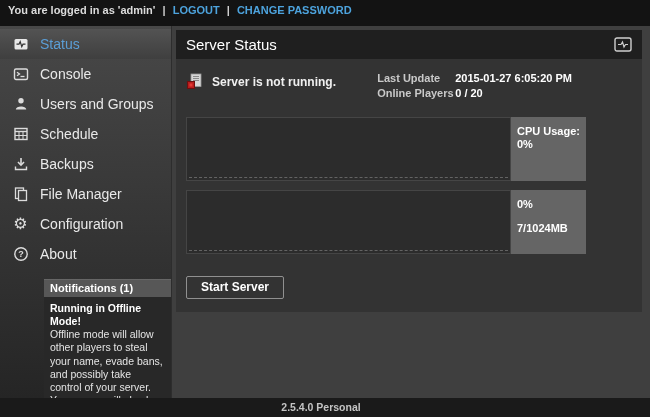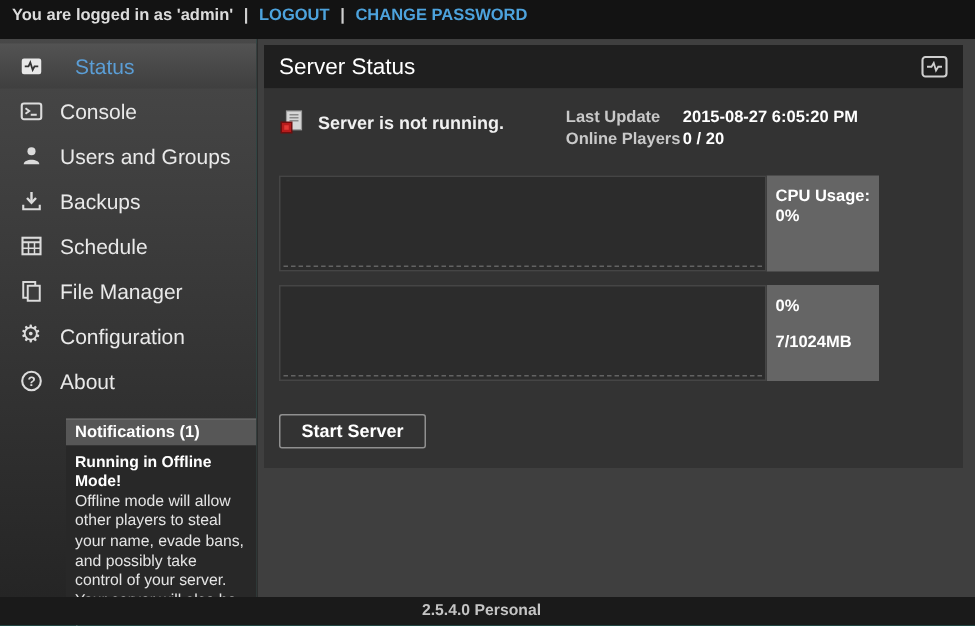--- a/index.html
+++ b/index.html
@@ -23,21 +23,20 @@
   }
   .menu { padding-top:3px; }
   .menu-item {
     height:30px; display:flex; align-items:center; padding-left:12px;
     color:#e9e9e9; font-size:14px; cursor:pointer;
   }
   .menu-item .mi-icon { width:17px; height:17px; margin-right:11px; display:inline-flex; align-items:center; justify-content:center; }
   .menu-item.active {
     background:linear-gradient(180deg,#535353,#3f3f3f);
     color:#5b9ed6;
-    gap:10px;
   }
   .gear-glyph { font-size:16px; color:#dcdcdc; line-height:16px; }
   
   .notifications { position:absolute; left:0; right:0; bottom:0;margin-left:44px; }
   .notif-header {
     background:#575757; color:#fff; font-size:11px; font-weight:bold;
     padding:2px 6px 3px 6px; border-top:1px solid #666;
   }
   .notif-body {
     background:#282828; color:#e4e4e4; font-size:10.5px; line-height:1.25;
@@ -134,39 +133,39 @@
               <circle cx="8" cy="4.8" r="2.7" fill="#dcdcdc"></circle>
               <path d="M2.8 13.5 c0-4 10.4-4 10.4 0 z" fill="#dcdcdc"></path>
             </svg>
         </span>
         <span class="mi-label">Users and Groups</span>
       </div>
 
       <div class="menu-item">
         <span class="mi-icon">
           <svg width="16" height="16" viewBox="0 0 16 16">
-              <line x1="8" y1="2" x2="8" y2="8.5" stroke="#dcdcdc" stroke-width="1.6"></line>
-              <polyline points="5,6 8,9.2 11,6" fill="none" stroke="#dcdcdc" stroke-width="1.6"></polyline>
-              <path d="M2.5 10.5 v3 h11 v-3" fill="none" stroke="#dcdcdc" stroke-width="1.4"></path>
-            </svg>
-        </span>
-        <span class="mi-label">Backups</span>
-      </div>
-
-      <div class="menu-item">
-        <span class="mi-icon">
-          <svg width="16" height="16" viewBox="0 0 16 16">
               <rect x="2" y="2.5" width="12" height="11" fill="none" stroke="#dcdcdc" stroke-width="1.4"></rect>
               <line x1="2" y1="5.5" x2="14" y2="5.5" stroke="#dcdcdc" stroke-width="1.4"></line>
               <line x1="6" y1="5.5" x2="6" y2="13.5" stroke="#dcdcdc" stroke-width="1"></line>
               <line x1="10" y1="5.5" x2="10" y2="13.5" stroke="#dcdcdc" stroke-width="1"></line>
               <line x1="2" y1="9.5" x2="14" y2="9.5" stroke="#dcdcdc" stroke-width="1"></line>
             </svg>
         </span>
         <span class="mi-label">Schedule</span>
+      </div>
+
+      <div class="menu-item">
+        <span class="mi-icon">
+          <svg width="16" height="16" viewBox="0 0 16 16">
+              <line x1="8" y1="2" x2="8" y2="8.5" stroke="#dcdcdc" stroke-width="1.6"></line>
+              <polyline points="5,6 8,9.2 11,6" fill="none" stroke="#dcdcdc" stroke-width="1.6"></polyline>
+              <path d="M2.5 10.5 v3 h11 v-3" fill="none" stroke="#dcdcdc" stroke-width="1.4"></path>
+            </svg>
+        </span>
+        <span class="mi-label">Backups</span>
       </div>
 
       <div class="menu-item">
         <span class="mi-icon">
           <svg width="16" height="16" viewBox="0 0 16 16">
               <rect x="2.5" y="2" width="8" height="10.5" fill="none" stroke="#dcdcdc" stroke-width="1.3"></rect>
               <rect x="5.5" y="4.5" width="8" height="10" fill="#3c3c3c" stroke="#dcdcdc" stroke-width="1.3"></rect>
             </svg>
         </span>
         <span class="mi-label">File Manager</span>
@@ -223,21 +222,21 @@
                   <line x1="7" y1="7.5" x2="13" y2="7.5" stroke="#8a8a8a" stroke-width="1"></line>
                   <rect x="1.5" y="8.5" width="7" height="7" fill="#b71c1c" stroke="#6e0f0f" stroke-width="1"></rect>
                   <rect x="3.5" y="10.5" width="3" height="3" fill="#e53935"></rect>
                 </svg>
             </span>
             <span class="ss-text">Server is not running.</span>
           </div>
           <div class="info-table">
             <div class="info-row">
               <span class="info-label">Last Update</span>
-              <span class="info-value">2015-08-27 6:05:20 PM</span>
+              <span class="info-value">2015-01-27 6:05:20 PM</span>
             </div>
             <div class="info-row">
               <span class="info-label">Online Players</span>
               <span class="info-value">0 / 20</span>
             </div>
           </div>
         </div>
 
         <div class="graph-row">
           <div class="chart-box">

